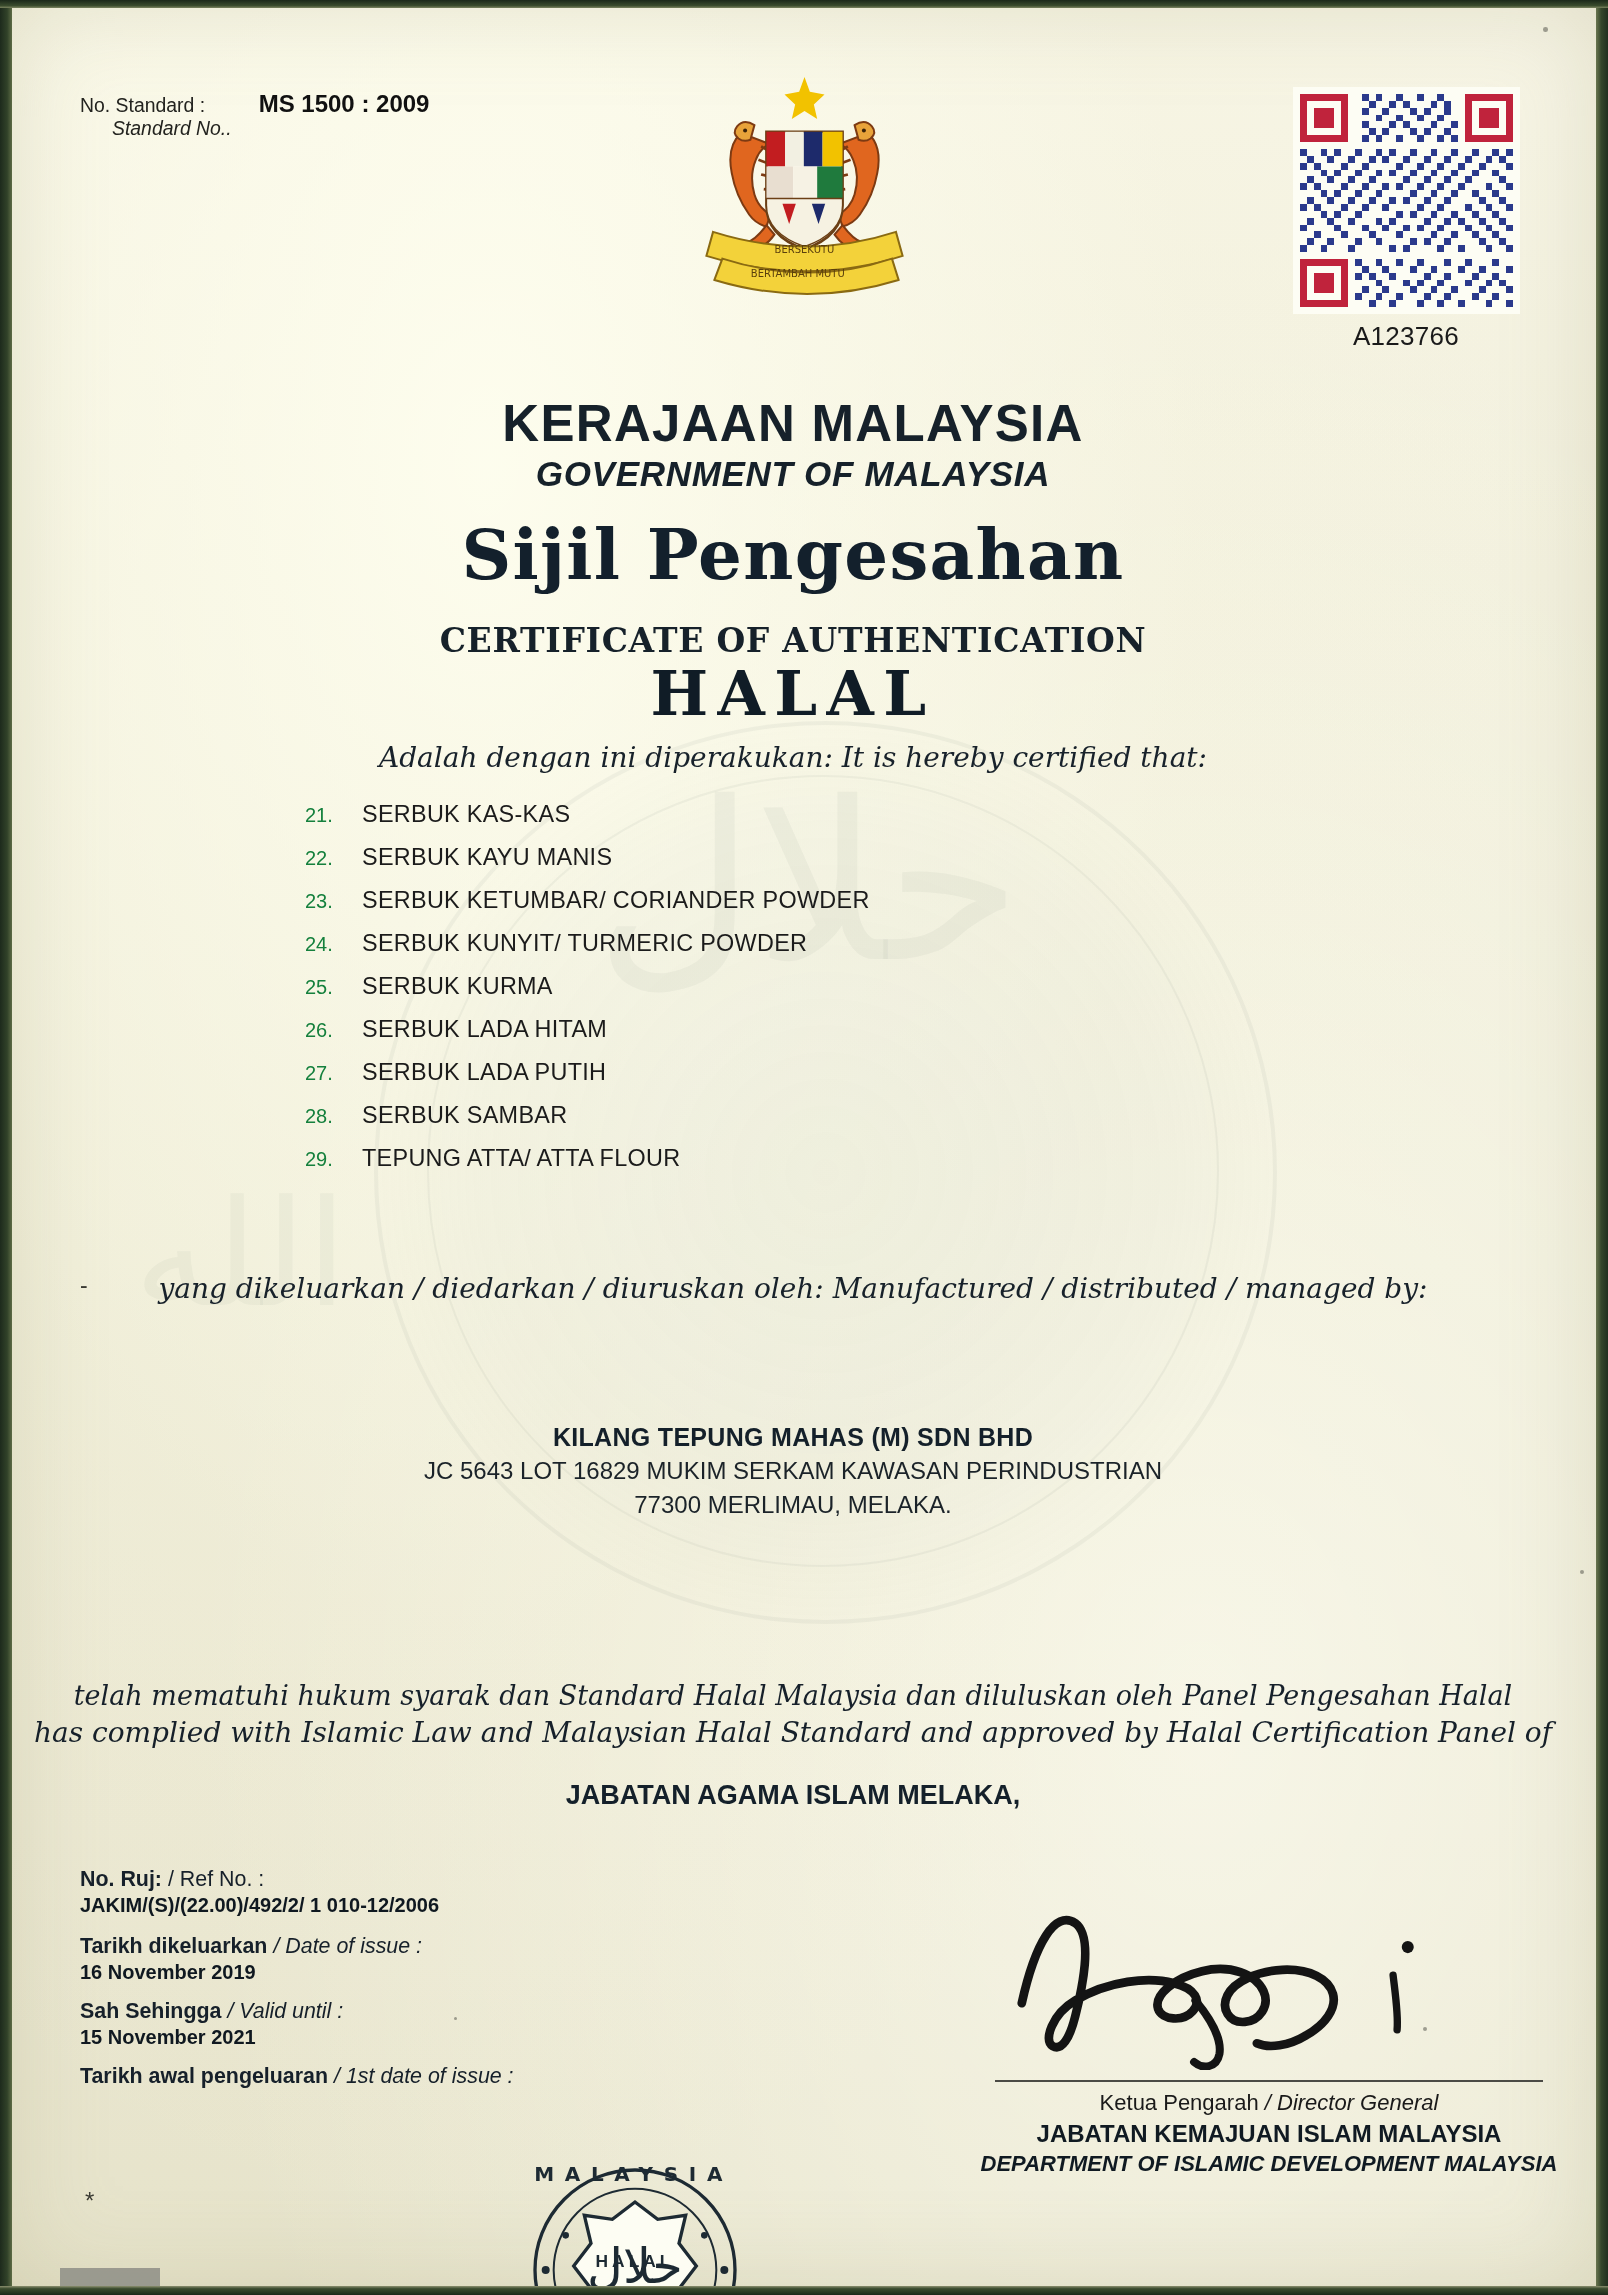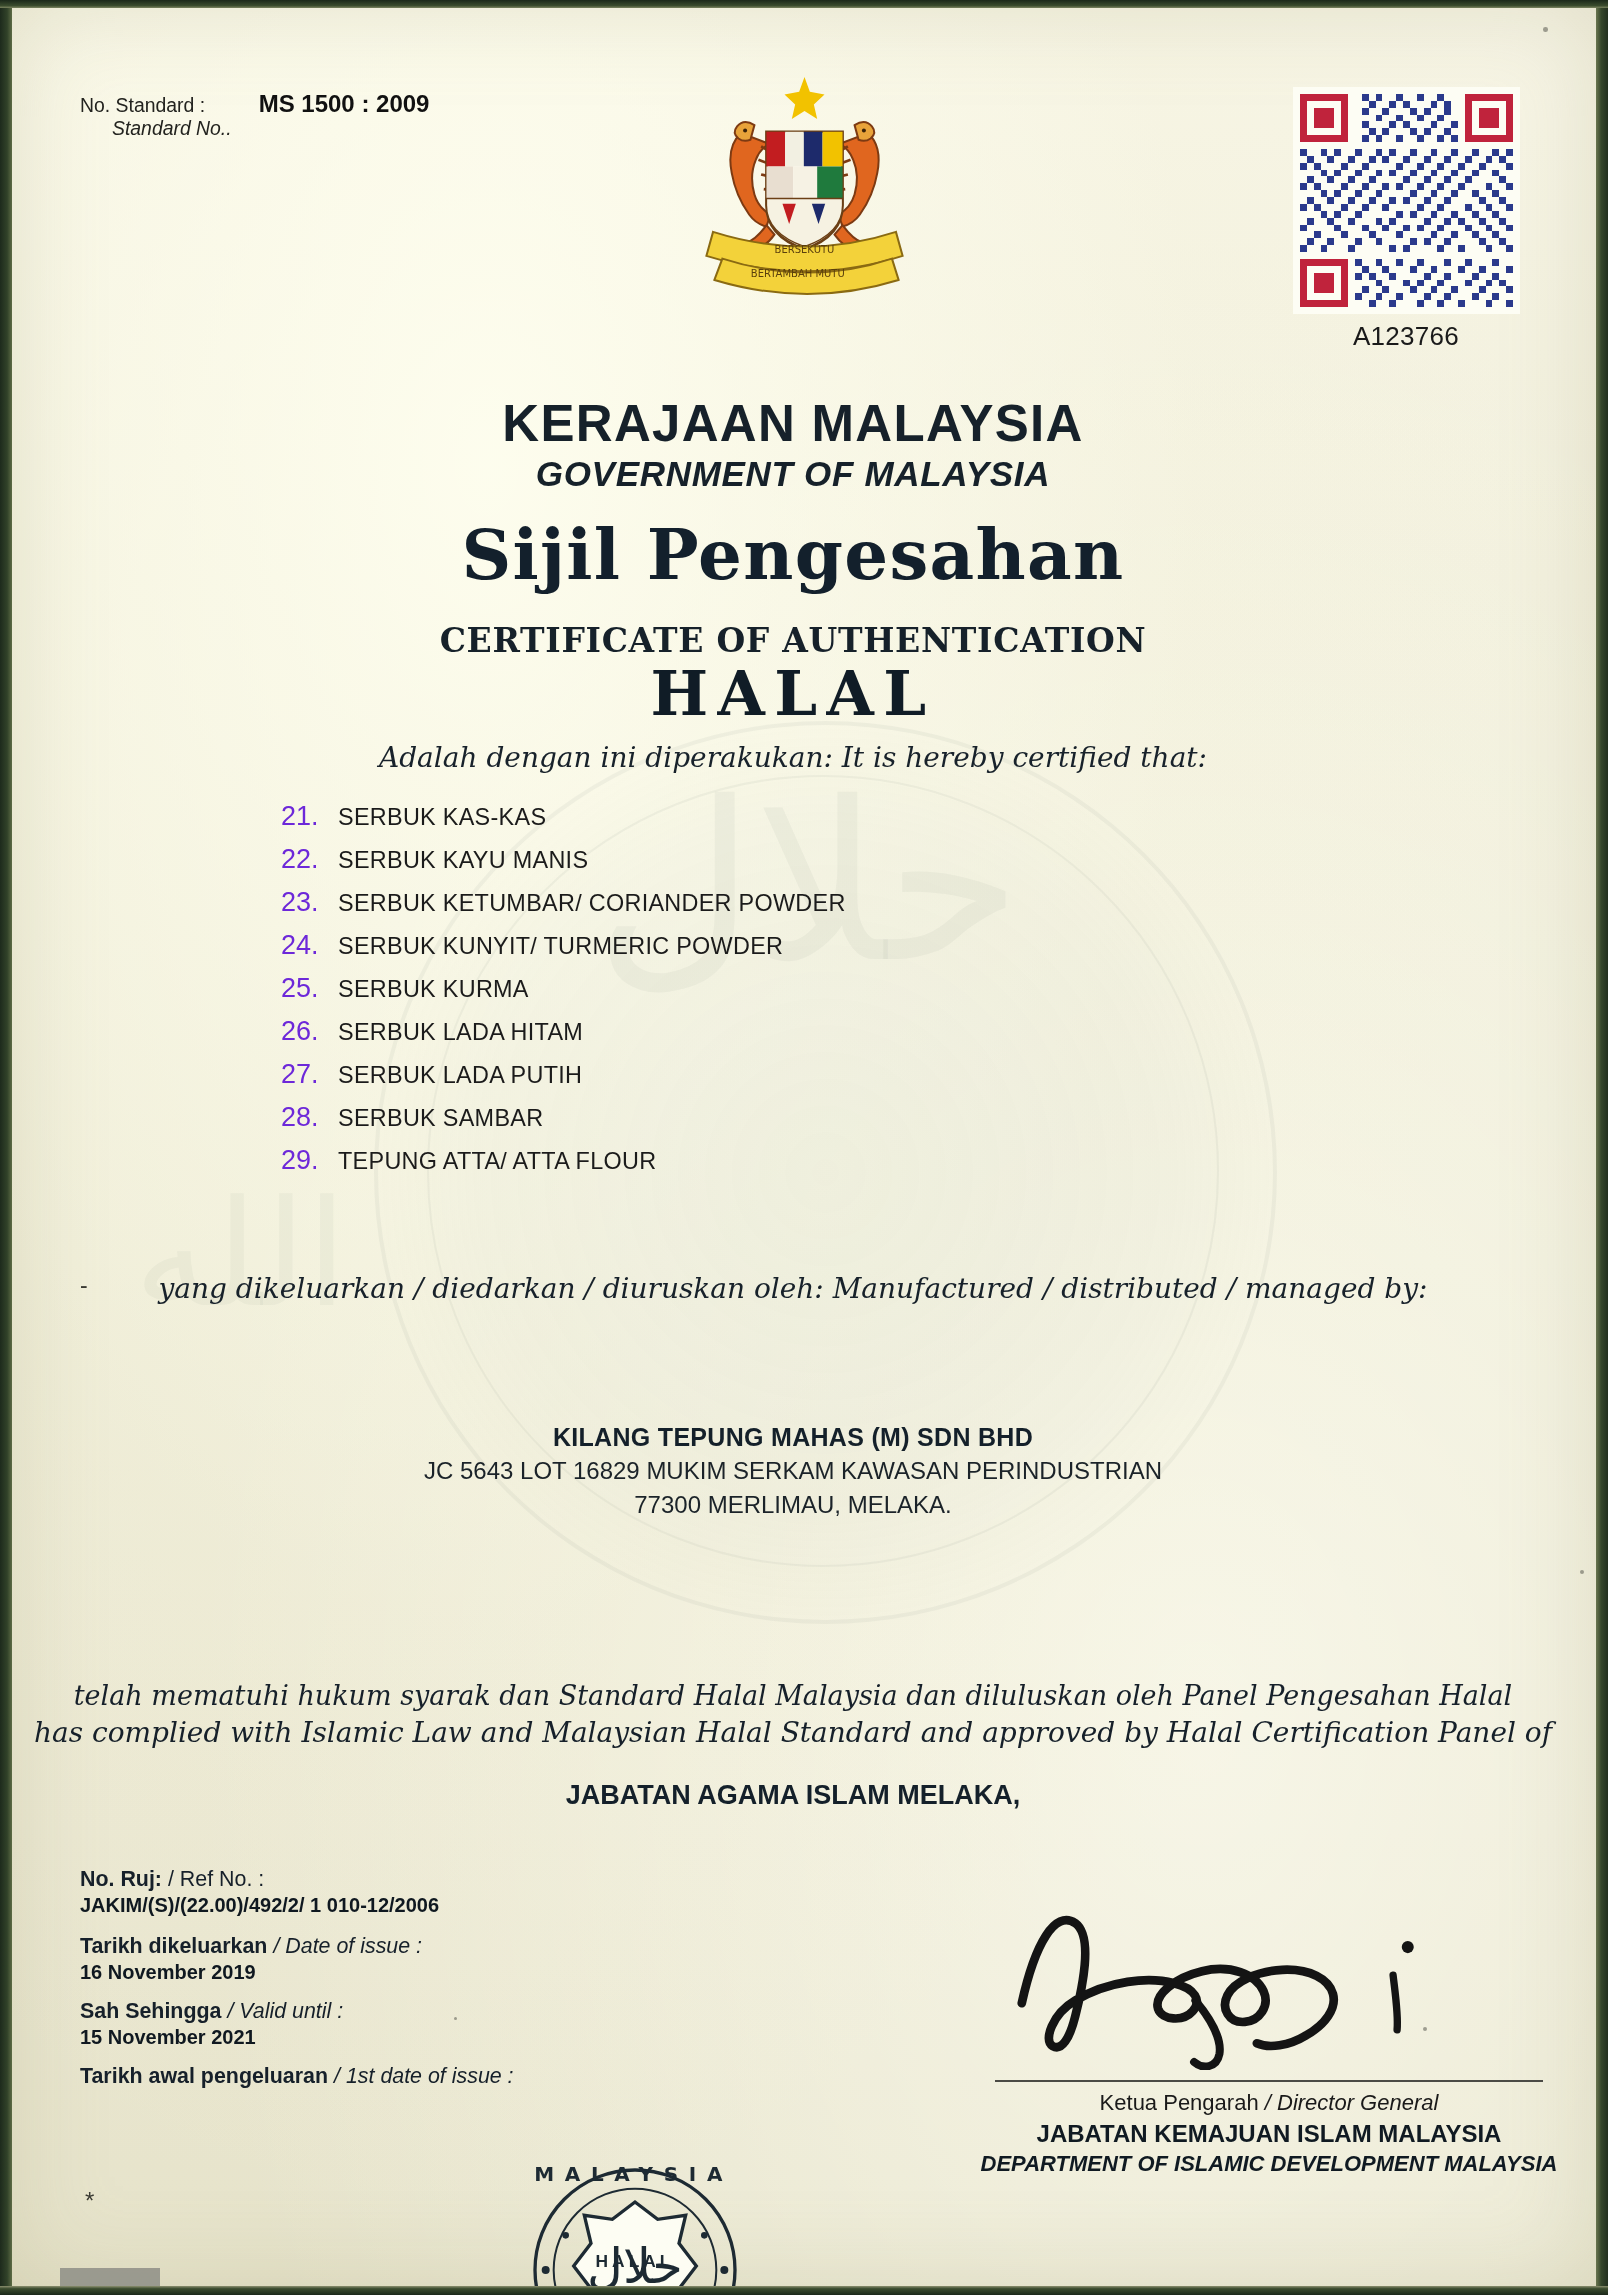--- a/index.html
+++ b/index.html
@@ -202,23 +202,24 @@
     top: 801px;
     width: 1069px;
   }
   .prod-row {
     display: flex;
     align-items: baseline;
     height: 43px;
   }
   .prod-num {
     width: 57px;
-    font-size: 27px;
-    color: #6d28d9;
+    font-size: 20px;
+    color: #15803d;
     text-align: left;
+    margin-left: 24px;
   }
   .prod-name {
     font-size: 23.4px;
     color: #1b1b1b;
     letter-spacing: 0.3px;
   }
 
   .t-yang {
     position: absolute; left: 0; top: 1272px; width: 1586px;
     font-family: "DejaVu Serif", serif;

